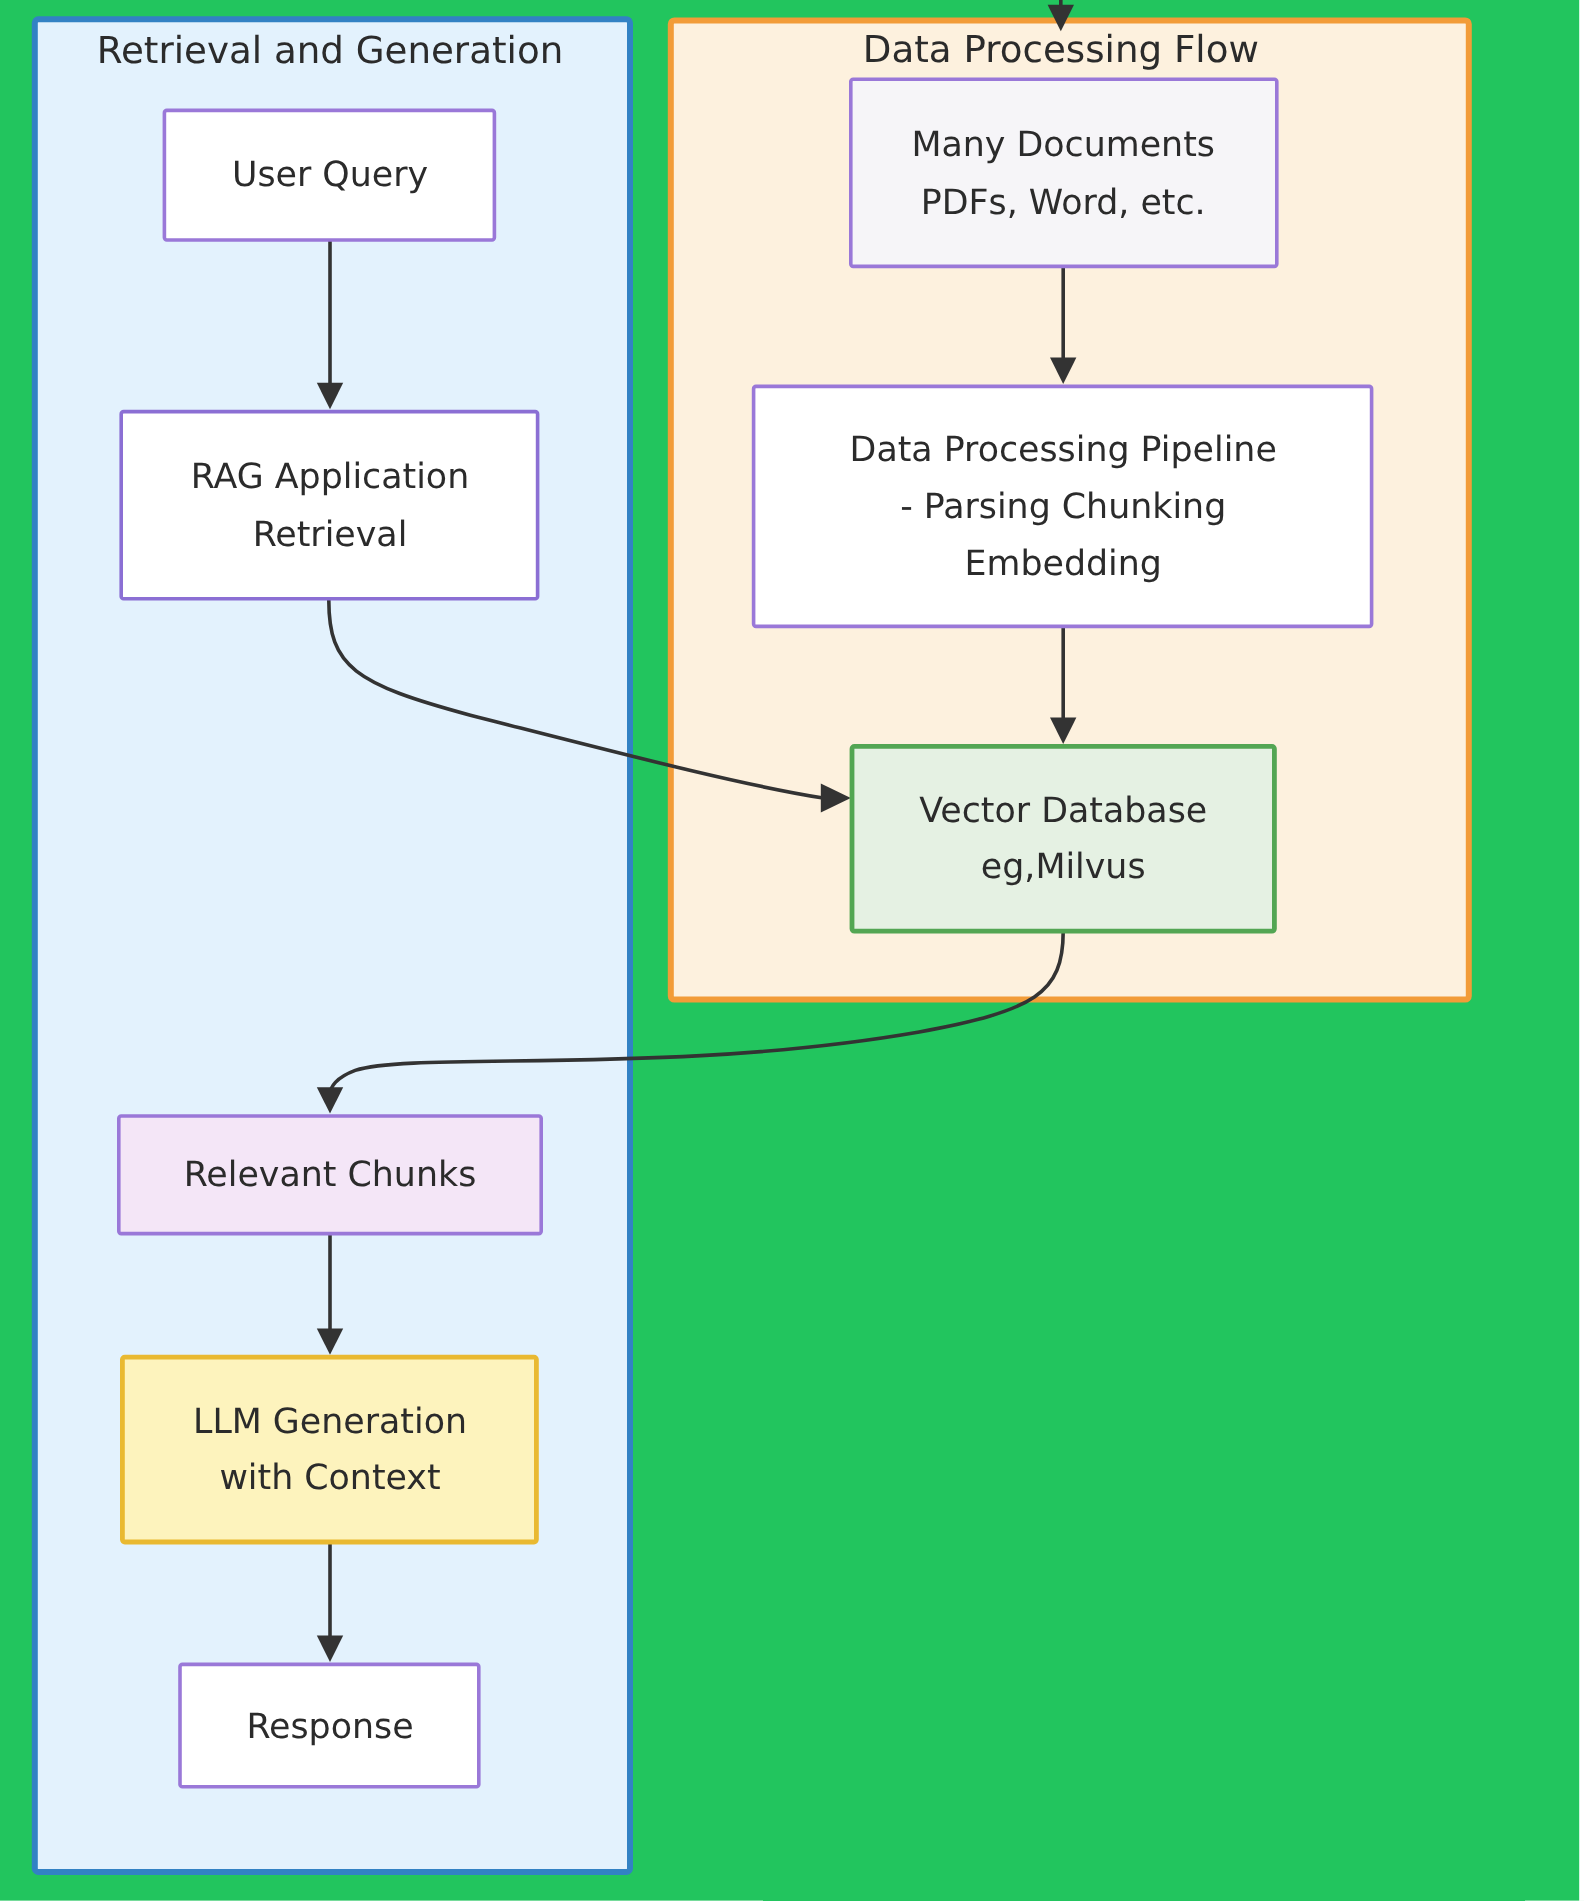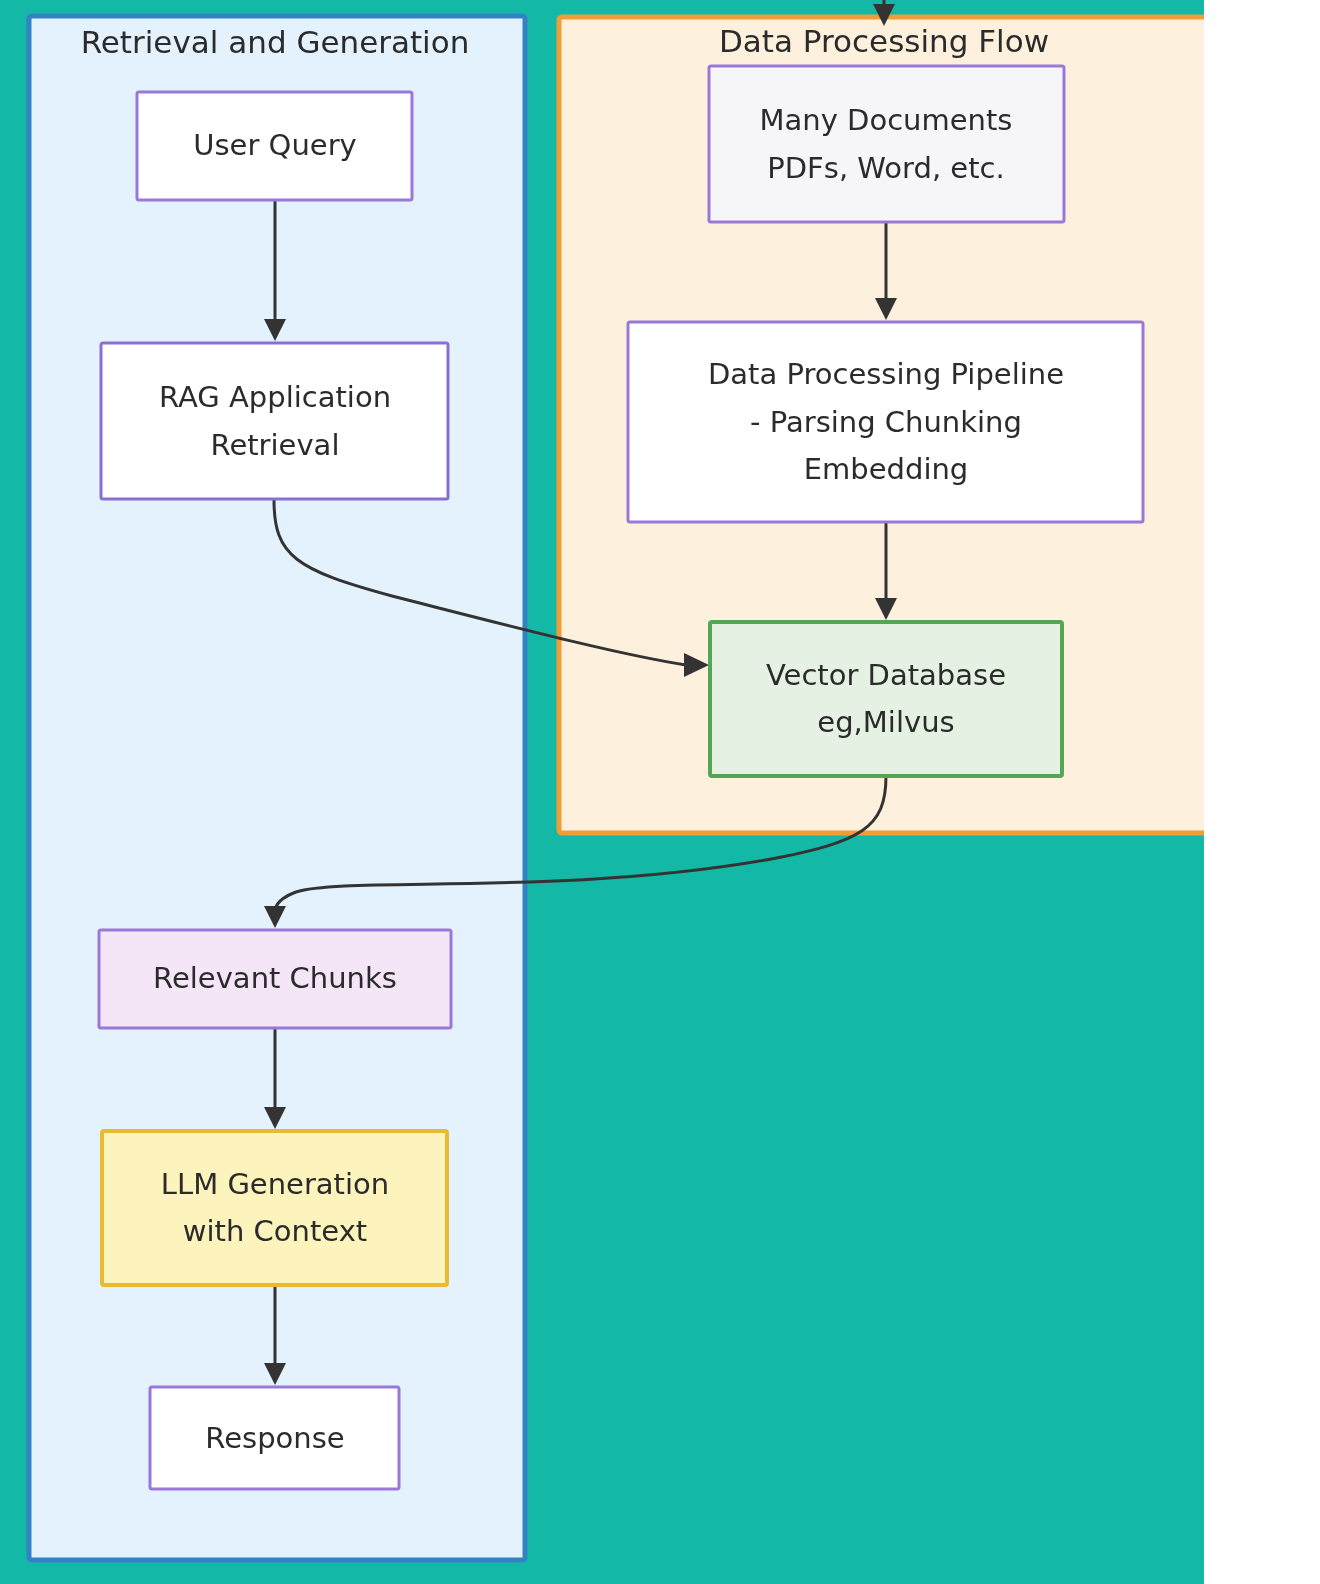--- a/index.html
+++ b/index.html
@@ -5,23 +5,23 @@
   html, body {
     margin: 0;
     padding: 0;
     background: #ffffff;
   }
   body {
     font-family: "DejaVu Sans", "Liberation Sans", sans-serif;
   }
   #canvas {
     position: relative;
-    width: 1204px;
+    width: 1316px;
     height: 1584px;
-    background: #14b8a6;
+    background: #22c55e;
     overflow: hidden;
   }
   svg.layer {
     position: absolute;
     top: 0;
     left: 0;
     width: 1320px;
     height: 1584px;
   }
   .subgraph-rect {

